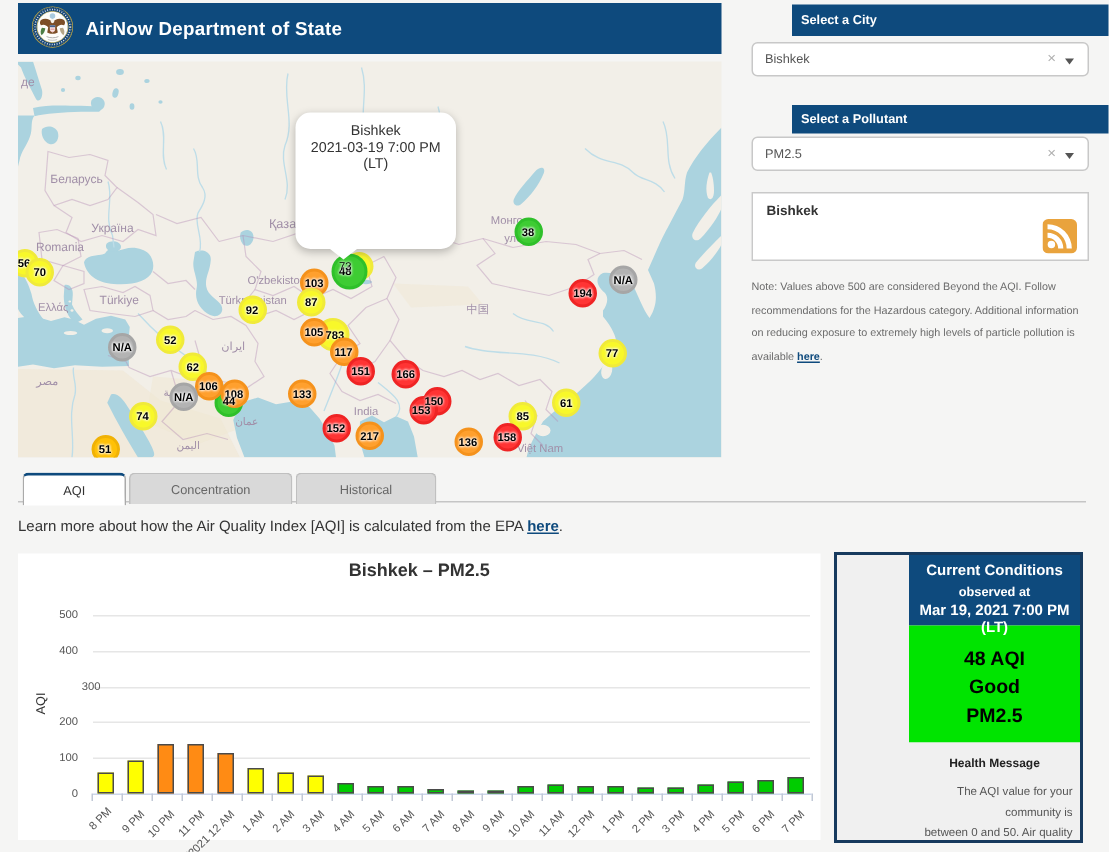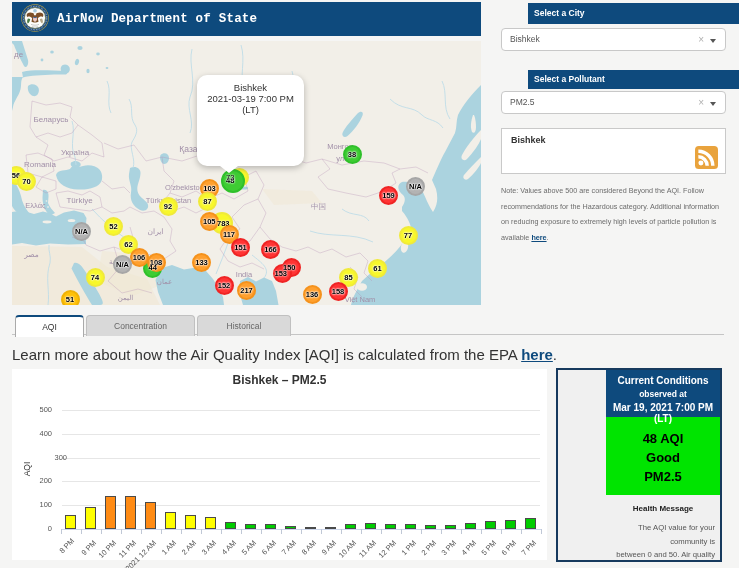--- a/index.html
+++ b/index.html
@@ -1,21 +1,21 @@
 <!DOCTYPE html>
 <html><head>
 <meta charset="utf-8">
 <style>
 * { margin:0; padding:0; box-sizing:border-box; }
 html,body { width:739px; height:568px; background:#f5f5f4; font-family:"Liberation Sans",sans-serif; overflow:hidden; }
 #page { position:relative; width:739px; height:568px; }
 .abs { position:absolute; }
 
 
-#hdr { left:12px; top:2px; width:469px; height:34px; background:#0e4a7d;font-family:Liberation Mono, monospace; }
+#hdr { left:12px; top:2px; width:469px; height:34px; background:#0e4a7d; }
 #hdr .title { position:absolute; left:45px; top:10px; color:#fff; font-size:12.5px; font-weight:bold; letter-spacing:0.2px; }
 #seal { position:absolute; left:9px; top:2px; width:28px; height:28px; }
 
 
 #map { left:12px; top:41px; width:469px; height:264px; background:#f2efe8; overflow:hidden; }
 .mk { position:absolute; width:19px; height:19px; border-radius:50%; font-size:7.5px; font-weight:bold; color:#000; display:flex; align-items:center; justify-content:center; text-shadow:0 0 2px #fff,0 0 2px #fff,0 0 2px #fff; }
 .mk.y { background:#f8f82a; border:2.5px solid #f0ea3a; }
 .mk.o { background:#ffa02e; border:2.5px solid #f5921c; }
 .mk.r { background:#ff3434; border:2.5px solid #ef2424; }
 .mk.g { background:#3ecc33; border:2.5px solid #2fc02a; }
@@ -38,21 +38,21 @@
 #rssbox .city { position:absolute; left:9px; top:6px; font-weight:bold; font-size:9px; color:#333; }
 #note { left:501px; top:183px; width:230px; font-size:7.2px; color:#6b6b6b; line-height:15.7px; }
 #note a { color:#0e4a7d; font-weight:bold; }
 
 
 #tabline { left:12px; top:334px; width:712px; height:1px; background:#c5c5c5; }
 .tab { top:315px; height:21px; border-radius:4px 4px 0 0; font-size:8.5px; text-align:center; line-height:20px; }
 #tab1 { left:15px; width:69px; background:#fff; border:1px solid #aaa; border-top:2px solid #0e4a7d; border-bottom:none; height:22px; color:#333; z-index:2; }
 #tab2 { left:86px; width:109px; background:#d9d9d9; border:1px solid #c0c0c0; border-bottom:none; color:#666; }
 #tab3 { left:197px; width:94px; background:#d9d9d9; border:1px solid #c0c0c0; border-bottom:none; color:#666; }
-#learn { left:12px; top:346px; font-size:15px; color:#333;text-align:center; }
+#learn { left:12px; top:346px; font-size:10px; color:#333;text-align:center; }
 #learn a { color:#0e4a7d; font-weight:bold; }
 
 
 #chart { left:12px; top:369px; width:535px; height:191px; background:#fff; }
 #chart .ctitle { position:absolute; left:0; top:4px; width:100%; text-align:center; font-size:12px; font-weight:bold; color:#333; }
 .gline { position:absolute; left:50px; width:478px; height:1px; background:#e6e6e6; }
 .ylab { position:absolute; width:30px; text-align:right; font-size:7.5px; color:#555; }
 #yaxt { position:absolute; left:-35px; top:95px; width:100px; text-align:center; transform:rotate(-90deg); font-size:8.5px; color:#333; }
 .bar { position:absolute; border:1px solid #4a4a4a; }
 .bar.g { background:#00cc00; }
@@ -199,21 +199,21 @@
 <div class="mk y" style="left:5px;top:131px">70</div>
 <div class="mk g" style="left:330.5px;top:103.5px">38</div>
 <div class="mk g" style="left:131px;top:218px"></div>
 <div class="mk o" style="left:188px;top:137.5px">103</div>
 <div class="mk y" style="left:217.5px;top:127px"></div>
 <div class="mk g" style="left:209px;top:128px;width:24px;height:24px"></div>
 <div style="position:absolute;left:214px;top:134.5px;font-size:7.5px;font-weight:bold;color:#000;text-shadow:0 0 2px #fff,0 0 2px #fff">48</div>
 <div style="position:absolute;left:214px;top:131.5px;font-size:7.5px;font-weight:normal;color:#000;text-shadow:0 0 2px #fff,0 0 2px #fff">73</div>
 <div class="mk y" style="left:186px;top:151px">87</div>
 <div class="mk y" style="left:146.5px;top:155.5px">92</div>
-<div class="mk r" style="left:367px;top:144.5px">159</div>
+<div class="mk r" style="left:367px;top:144.5px">194</div>
 <div class="mk n" style="left:394px;top:135.5px">N/A</div>
 <div class="mk y" style="left:198.5px;top:171px;width:22px;height:22px"></div>
 <div class="mk o" style="left:187.8px;top:170.5px">105</div>
 <div style="position:absolute;left:205px;top:177.5px;font-size:7.5px;font-weight:bold;color:#000;text-shadow:0 0 2px #fff,0 0 2px #fff">783</div>
 <div class="mk y" style="left:92px;top:175.5px">52</div>
 <div class="mk n" style="left:60px;top:181px">N/A</div>
 <div class="mk o" style="left:207.5px;top:183.5px">117</div>
 <div class="mk y" style="left:107px;top:193.5px">62</div>
 <div class="mk y" style="left:386.5px;top:185px">77</div>
 <div class="mk r" style="left:219px;top:197px">151</div>

